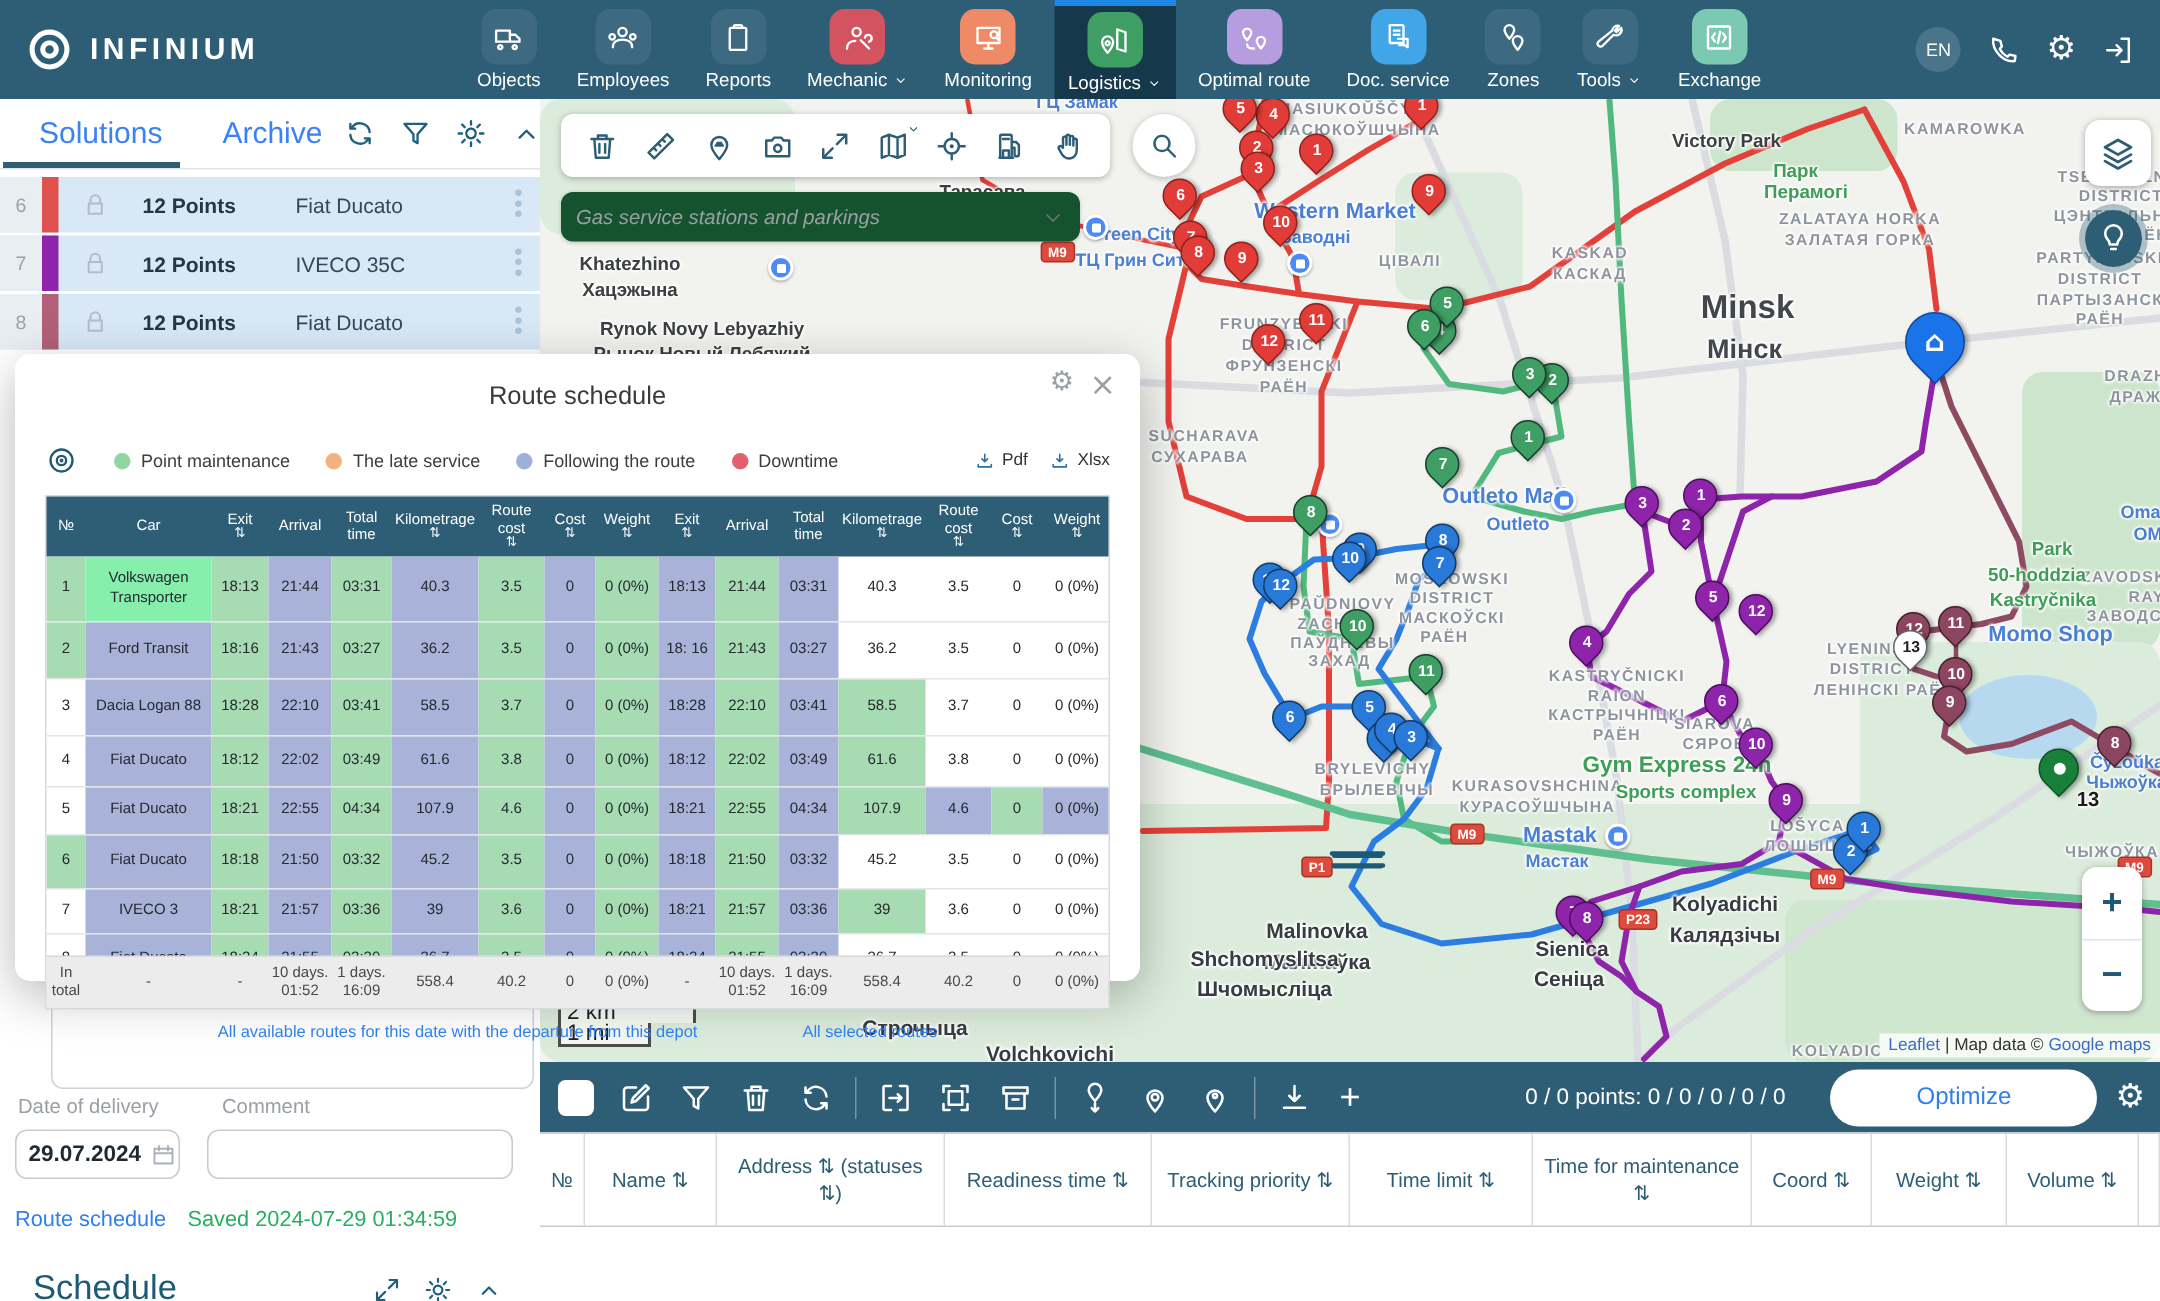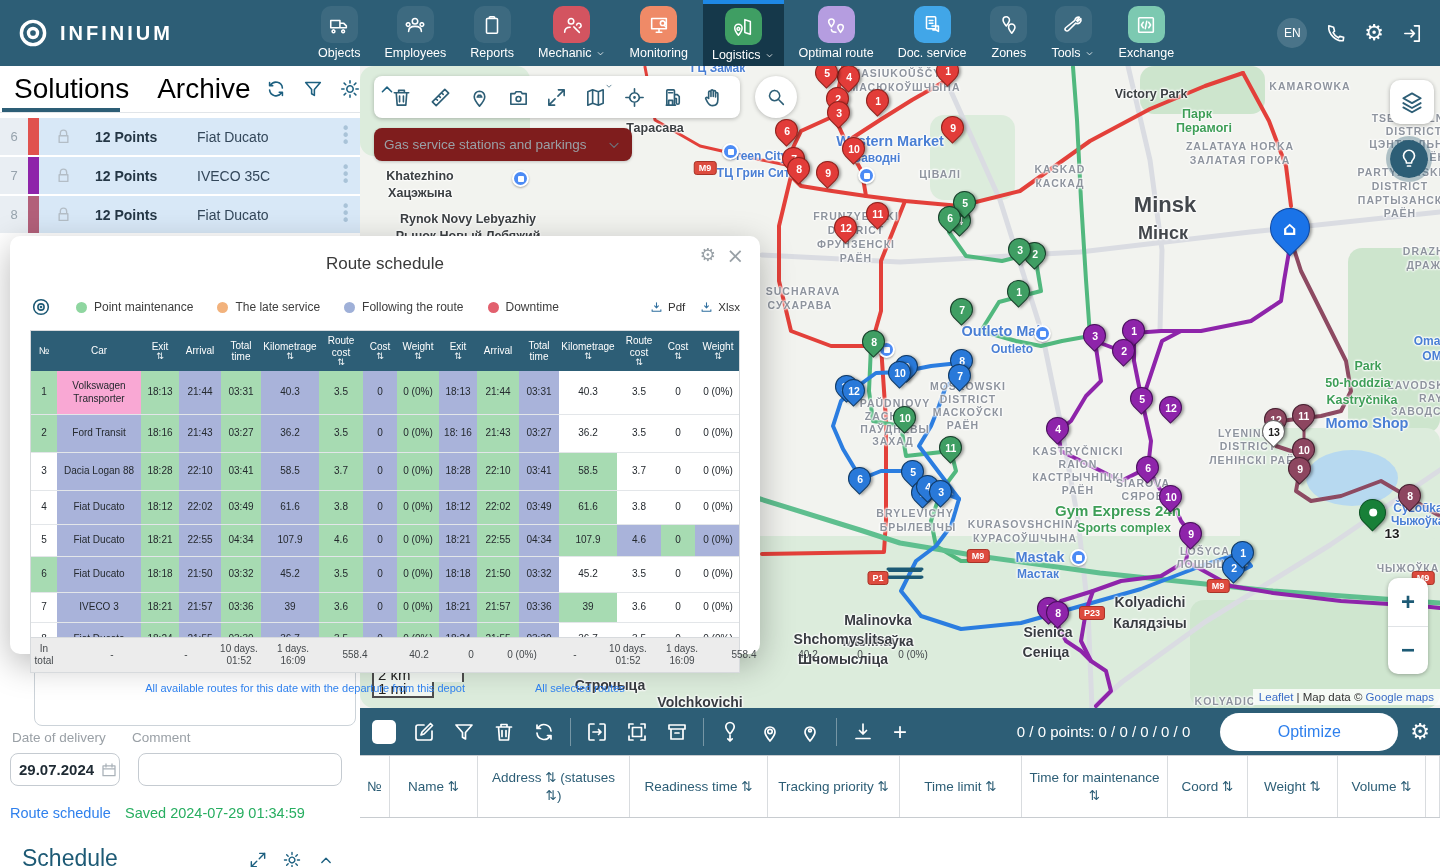--- a/index.html
+++ b/index.html
@@ -20,21 +20,21 @@
   .nav-lab{color:#fff;font-size:12.5px;white-space:nowrap;display:flex;align-items:center;gap:3px;}
   .nav-lab .car{width:11px;height:11px;}
   #nav-right{display:flex;align-items:center;gap:17px;padding-right:16px;color:#fff;}
   #lang-badge{width:30px;height:30px;border-radius:50%;background:rgba(255,255,255,.14);display:flex;align-items:center;justify-content:center;font-size:12px;}
   .nav-ric{width:23px;height:23px;color:#fff;cursor:pointer;}
   .gearglyph{font-family:"DejaVu Sans",sans-serif;font-size:22px;line-height:1;cursor:pointer;}
 
   
   #panel{position:absolute;left:0;top:66px;width:360px;height:801px;background:#fff;z-index:2;}
   #ptabs{display:flex;align-items:center;height:46px;position:relative;}
-  .ptab{font-size:28px;color:#000000;padding:0 14px;cursor:pointer;}
+  .ptab{font-size:20px;color:#3b82f6;padding:0 14px;cursor:pointer;margin-left:12px;}
   #ptab-underline{position:absolute;left:2px;top:42px;width:118px;height:4px;background:#2d5e76;}
   #ptabs .sep{position:absolute;left:0;top:46px;width:360px;height:1px;background:#e1e5e9;}
   #ptools{margin-left:auto;display:flex;align-items:center;gap:15px;padding-right:14px;color:#1d6080;}
   #ptools .pic{width:22px;height:22px;cursor:pointer;}
   .lrow{display:flex;align-items:center;height:37px;background:#d8e8f7;margin-bottom:2px;cursor:pointer;}
   .lrow .num{width:28px;align-self:stretch;background:#e9eef3;color:#97a3ad;font-size:13px;display:flex;align-items:center;justify-content:center;}
   .lrow .bar{width:11px;align-self:stretch;}
   .lrow .lock{width:19px;height:19px;color:#b3bdc6;margin-left:15px;}
   .lrow .pts{width:102px;margin-left:22px;font-size:14px;font-weight:700;color:#253746;}
   .lrow .car{font-size:14px;color:#33475a;}
@@ -74,22 +74,22 @@
   .pin>span{transform:rotate(45deg);color:#fff;font-weight:700;font-size:10.5px;}
   .poidot{position:absolute;width:17px;height:17px;border-radius:50%;background:#4c8bf5;border:2px solid #fff;
       box-shadow:0 1px 2px rgba(0,0,0,.3);z-index:4;display:flex;align-items:center;justify-content:center;}
   .poidot i{width:6px;height:6px;background:#fff;border-radius:1px;}
   #map-toolbar{position:absolute;left:14px;top:10px;width:366px;height:42px;background:#fff;border-radius:8px;
       box-shadow:0 1px 4px rgba(0,0,0,.25);display:flex;align-items:center;justify-content:space-around;padding:0 8px;color:#2d5e76;z-index:5;}
   #map-toolbar .mic{width:23px;height:23px;cursor:pointer;position:relative;}
   #map-search{position:absolute;left:395px;top:10px;width:42px;height:42px;border-radius:50%;background:#fff;
       box-shadow:0 1px 4px rgba(0,0,0,.25);display:flex;align-items:center;justify-content:center;color:#2d5e76;z-index:5;cursor:pointer;}
   #map-search .mic{width:22px;height:22px;}
-  #gas-dd{position:absolute;left:14px;top:62px;width:258px;height:33px;background:#7f1d1d;border-radius:8px;
-      box-shadow:0 1px 3px rgba(0,0,0,.2);display:flex;align-items:center;padding:0 10px;z-index:5;cursor:pointer;}
+  #gas-dd{position:absolute;left:14px;top:62px;width:346px;height:33px;background:#14532d;border-radius:8px;
+      box-shadow:0 1px 3px rgba(0,0,0,.2);display:flex;align-items:center;padding:0 10px;z-index:5;cursor:pointer;font-style:italic;}
   #gas-dd .ph{color:#9aa0a6;font-size:13.5px;flex:1;}
   #gas-dd .chev{width:16px;height:16px;color:#6c757d;}
   #layers-btn{position:absolute;left:1030px;top:14px;width:44px;height:44px;border-radius:10px;background:#fff;
       box-shadow:0 1px 4px rgba(0,0,0,.3);display:flex;align-items:center;justify-content:center;color:#2d5e76;z-index:5;cursor:pointer;}
   #layers-btn .mic{width:26px;height:26px;}
   #bulb-btn{position:absolute;left:1026px;top:70px;width:46px;height:46px;border-radius:50%;background:#2d5e76;
       border:4px solid rgba(45,94,118,.35);background-clip:padding-box;display:flex;align-items:center;justify-content:center;color:#fff;z-index:5;cursor:pointer;}
   #bulb-btn .mic{width:24px;height:24px;}
   #zoom-ctl{position:absolute;left:1028px;top:512px;width:40px;height:96px;background:#fff;border-radius:10px;
       box-shadow:0 1px 4px rgba(0,0,0,.3);z-index:5;display:flex;flex-direction:column;}
@@ -118,21 +118,21 @@
   .exp{display:flex;align-items:center;gap:4px;font-size:11.5px;color:#333;cursor:pointer;}
   .exp .dic{width:15px;height:15px;color:#2f6f9f;}
   #rtable{margin-top:12px;border:1px solid #d7dadd;}
   .rt-head{display:grid;background:#2d5e76;color:#fff;}
   .rt-head .hc{display:flex;flex-direction:column;align-items:center;justify-content:center;font-size:10px;line-height:1.15;
       padding:4px 1px;text-align:center;min-height:33px;cursor:pointer;}
   .hc .srt{font-family:"DejaVu Sans",sans-serif;font-size:9px;line-height:1;opacity:.95;}
   #rt-body{overflow:hidden;height:266px;}
   .rt-row{display:grid;border-bottom:1px solid #e3e6e9;}
   .rt-row .c{display:flex;align-items:center;justify-content:center;font-size:10px;color:#24292e;text-align:center;padding:1px 2px;line-height:1.25;}
-  .rt-total{display:grid;background:#ececec;border-top:1px solid #d7dadd;gap:13px;}
+  .rt-total{display:grid;background:#ececec;border-top:1px solid #d7dadd;}
   .rt-total .c{display:flex;align-items:center;justify-content:center;font-size:10px;color:#44484c;text-align:center;padding:3px 2px;line-height:1.25;min-height:34px;}
   #modal-foot{display:flex;justify-content:center;gap:70px;margin-top:9px;font-size:11px;}
   #modal-foot span{color:#2f80ed;cursor:pointer;}
 
   
   #bbar{position:absolute;left:360px;top:708px;width:1080px;height:47px;background:#2d5e76;z-index:10;display:flex;align-items:center;color:#fff;}
   #bbar .bic{width:24px;height:24px;margin:0 8px;cursor:pointer;flex:0 0 auto;}
   #bbar .bsq{width:24px;height:24px;background:#fff;border-radius:5px;margin:0 8px 0 12px;cursor:pointer;flex:0 0 auto;}
   #bbar .bdiv{width:1px;height:28px;background:rgba(255,255,255,.35);margin:0 6px;flex:0 0 auto;}
   #bbar .bplus{font-size:24px;font-weight:400;margin:0 10px;cursor:pointer;line-height:1;}
@@ -364,21 +364,21 @@
           </svg>
         </span>
         <span class="pts">12 Points</span>
         <span class="car">Fiat Ducato</span>
         <span class="dots">•<br>•<br>•</span>
       </div>
     </div>
 
   <div id="list-bottom-box"></div>
   <div class="flabel" style="left:12px;top:664px;">Date of delivery</div>
-  <div class="flabel" style="left:132px;top:664px;">Comment</div>
+  <div class="flabel" style="left:148px;top:664px;">Comment</div>
   <div class="finput" id="date-input">
     <span class="val">29.07.2024</span>
     <span class="cal">
         <svg viewBox="0 0 24 24">
           <path d="M4 6.5h16v13H4z M4 10.5h16 M8 4v4 M16 4v4"></path>
         </svg>
       </span>
   </div>
   <div class="finput" id="comment-input"></div>
   <div id="route-sched-link">Route schedule</div>
@@ -933,21 +933,21 @@
           <span class="srt">⇅</span>
         </div>
         <div class="hc">
           <span>Weight</span>
           <span class="srt">⇅</span>
         </div>
       </div>
     <div id="rt-body">
         <div class="rt-row" style="grid-template-columns: 26px 84px 38px 42px 40px 58px 44px 34px 42px 38px 42px 40px 58px 44px 34px 46px; min-height: 44px;">
           <div class="c" style="background: rgb(167, 219, 178);">1</div>
-          <div class="c" style="background: #f9a8d4;">Volkswagen Transporter</div>
+          <div class="c" style="background: #86efac;">Volkswagen Transporter</div>
           <div class="c" style="background: rgb(167, 219, 178);">18:13</div>
           <div class="c" style="background: rgb(169, 179, 218);">21:44</div>
           <div class="c" style="background: rgb(167, 219, 178);">03:31</div>
           <div class="c" style="background: rgb(169, 179, 218);">40.3</div>
           <div class="c" style="background: rgb(167, 219, 178);">3.5</div>
           <div class="c" style="background: rgb(169, 179, 218);">0</div>
           <div class="c" style="background: rgb(167, 219, 178);">0 (0%)</div>
           <div class="c" style="background: rgb(169, 179, 218);">18:13</div>
           <div class="c" style="background: rgb(167, 219, 178);">21:44</div>
           <div class="c" style="background: rgb(169, 179, 218);">03:31</div>

